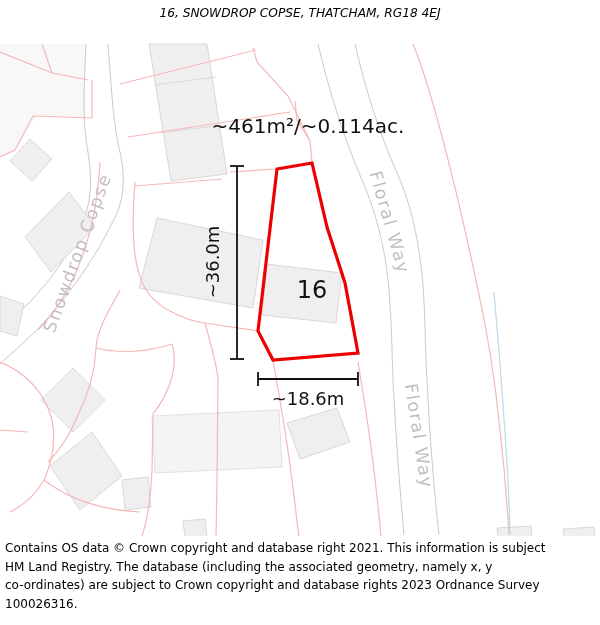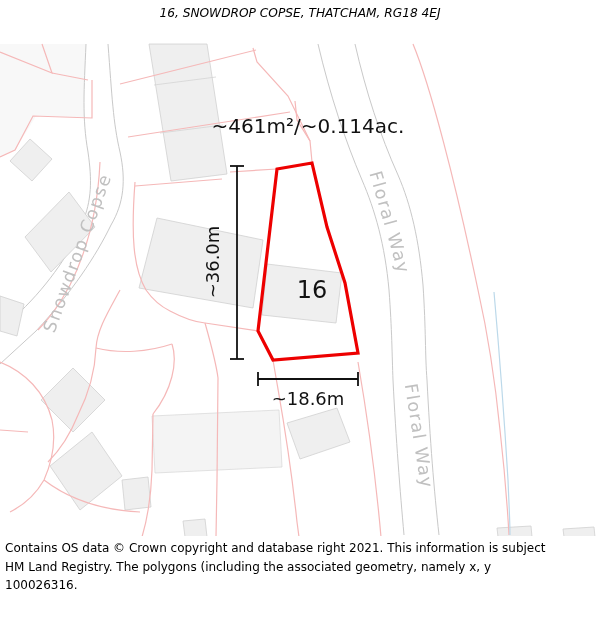--- a/index.html
+++ b/index.html
@@ -87,15 +87,16 @@
       <text transform="translate(413,437) rotate(81)" font-size="17.5" text-anchor="middle" letter-spacing="1.5" fill="#c0c0c0">Floral Way</text>
     </svg>
 </div>
 
 <div class="title-block">
   <div class="title-line">16, SNOWDROP COPSE, THATCHAM, RG18 4EJ</div>
 </div>
 
 <div class="footer-block">
   <div class="footer-line">Contains OS data © Crown copyright and database right 2021. This information is subject</div>
-  <div class="footer-line">HM Land Registry. The polygons (including the associated geometry, namely x, y</div>
+  <div class="footer-line">HM Land Registry. The database (including the associated geometry, namely x, y</div>
+  <div class="footer-line">co-ordinates) are subject to Crown copyright and database rights 2023 Ordnance Survey</div>
   <div class="footer-line">100026316.</div>
 </div>
 
 </body></html>

